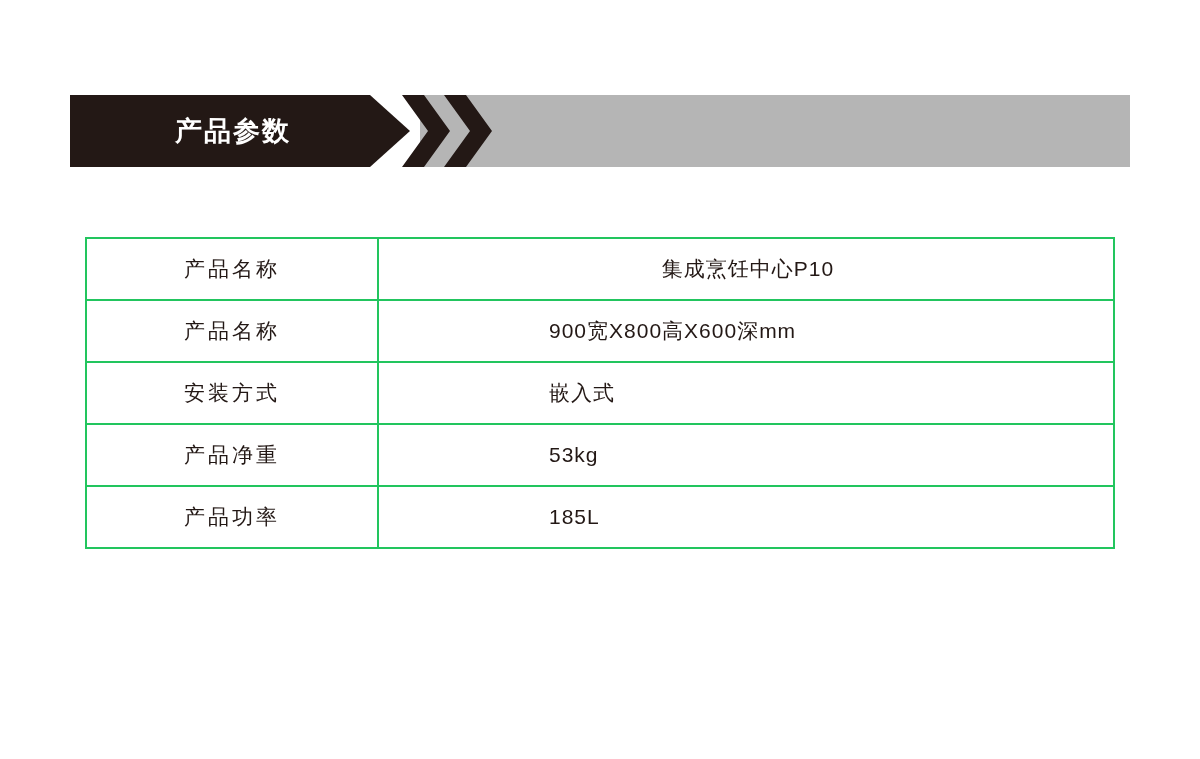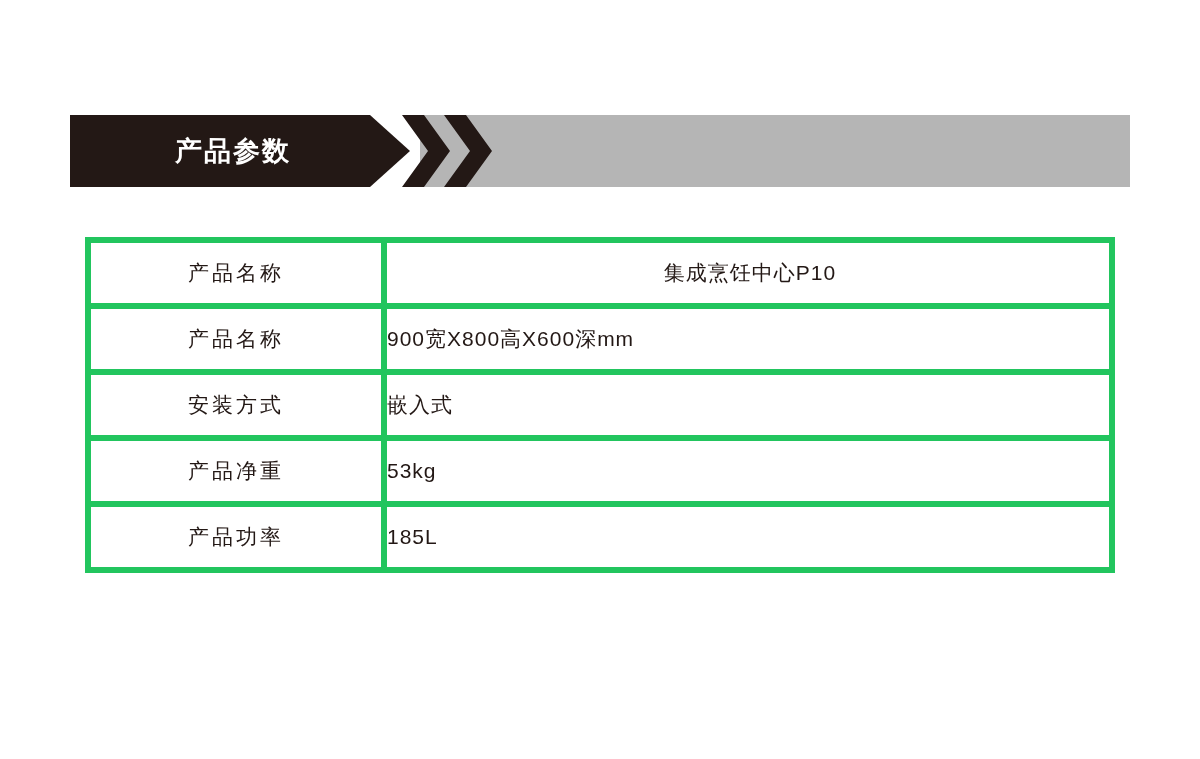--- a/index.html
+++ b/index.html
@@ -21,21 +21,20 @@
     height: 759px;
   }
 
   
   .banner {
     position: absolute;
     left: 70px;
     top: 95px;
     width: 1060px;
     height: 72px;
-    margin-top: 20px;
   }
 
   .banner-gray {
     position: absolute;
     left: 350px;
     top: 0;
     width: 710px;
     height: 72px;
     background: #b5b5b5;
   }
@@ -83,34 +82,35 @@
   .spec-table {
     position: absolute;
     left: 85px;
     top: 237px;
     width: 1030px;
     border-collapse: collapse;
     table-layout: fixed;
   }
 
   .spec-table td {
-    border: 6px solid #22c55e;
+    border: 2px solid #22c55e;
     height: 60px;
     font-size: 21px;
     color: #231815;
     padding: 0;
   }
 
   .spec-table td.label {
     width: 290px;
     text-align: center;
     letter-spacing: 3px;
   }
 
   .spec-table td.value {
+    padding-left: 170px;
     text-align: left;
     letter-spacing: 1px;
   }
 
   .spec-table tr.centered td.value {
     padding-left: 4px;
     text-align: center;
   }
 </style>
 </head>

